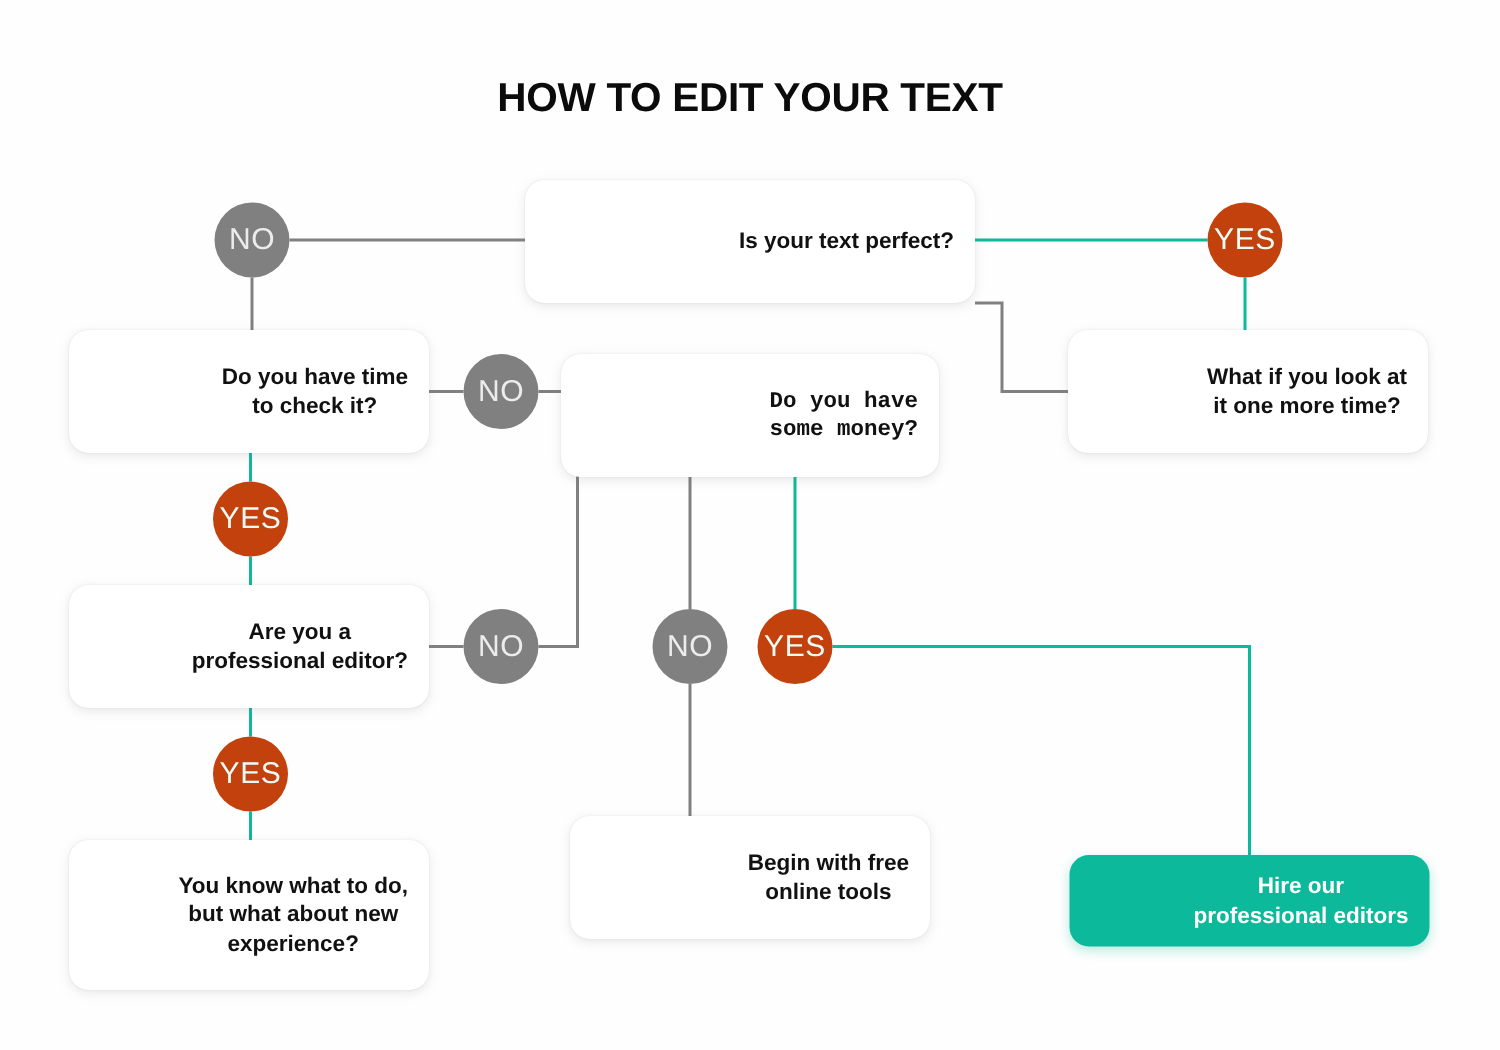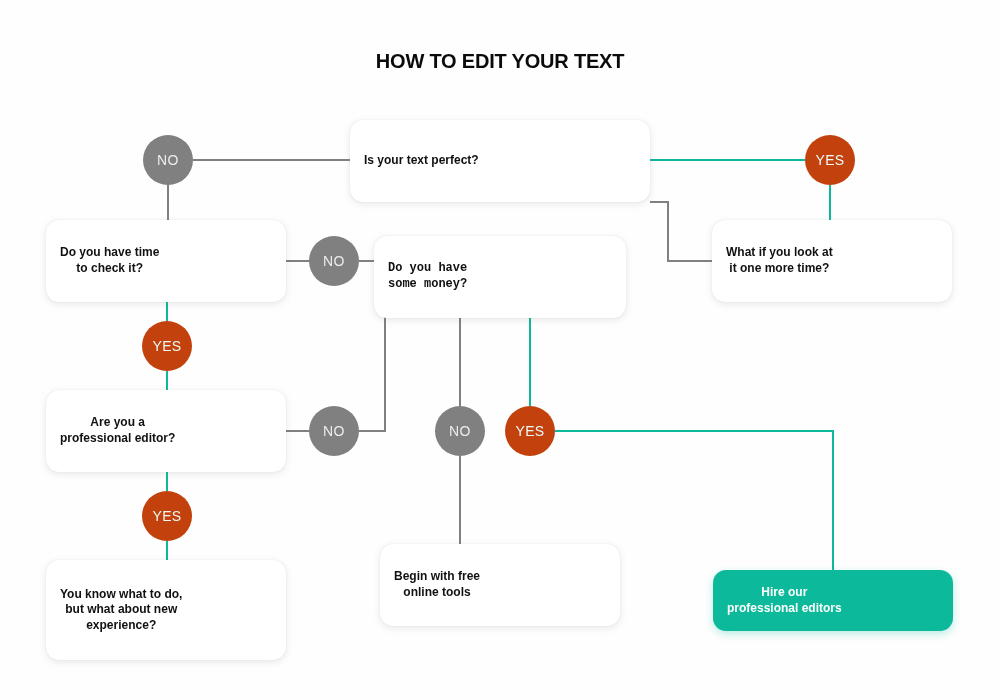--- a/index.html
+++ b/index.html
@@ -18,21 +18,21 @@
     width: 1000px;
     height: 700px;
     background: #fefefe;
   }
   #title {
     position: absolute;
     left: 0;
     top: 50px;
     width: 1000px;
     text-align: center;
-    font-size: 20px;
+    font-size: 27px;
     font-weight: 900;
     letter-spacing: -0.2px;
     color: #0b0b0b;
     font-family: "Liberation Sans", sans-serif;
   }
   #wires {
     position: absolute;
     left: 0;
     top: 0;
     width: 1000px;
@@ -40,42 +40,42 @@
     pointer-events: none;
   }
   .node {
     position: absolute;
     box-sizing: border-box;
     background: #ffffff;
     border-radius: 13px;
     box-shadow: 0 2px 7px rgba(120,120,130,0.17), 0 0 1px rgba(120,120,130,0.22);
     display: flex;
     align-items: center;
-    justify-content: flex-start;
+    justify-content: flex-end;
     text-align: center;
     padding: 6px 14px;
     color: #111111;
-    font-size: 12px;
+    font-size: 15px;
     font-weight: 700;
     line-height: 1.30;
     font-family: "Liberation Sans", sans-serif;
   }
   .node.accent {
     background: #0cb99a;
     color: #ffffff;
     box-shadow: 0 3px 8px rgba(12,185,154,0.28);
   }
   .badge {
     position: absolute;
     box-sizing: border-box;
     border-radius: 50%;
     display: flex;
     align-items: center;
     justify-content: center;
-    font-size: 14px;
+    font-size: 20px;
     font-weight: 400;
     letter-spacing: 0.4px;
     font-family: "Liberation Sans", sans-serif;
     color: #ececec;
   }
   .badge.no  { background: #808080; }
   .badge.yes { background: #c2410c; color: #eafaf6; }
 </style>
 </head>
 <body>

